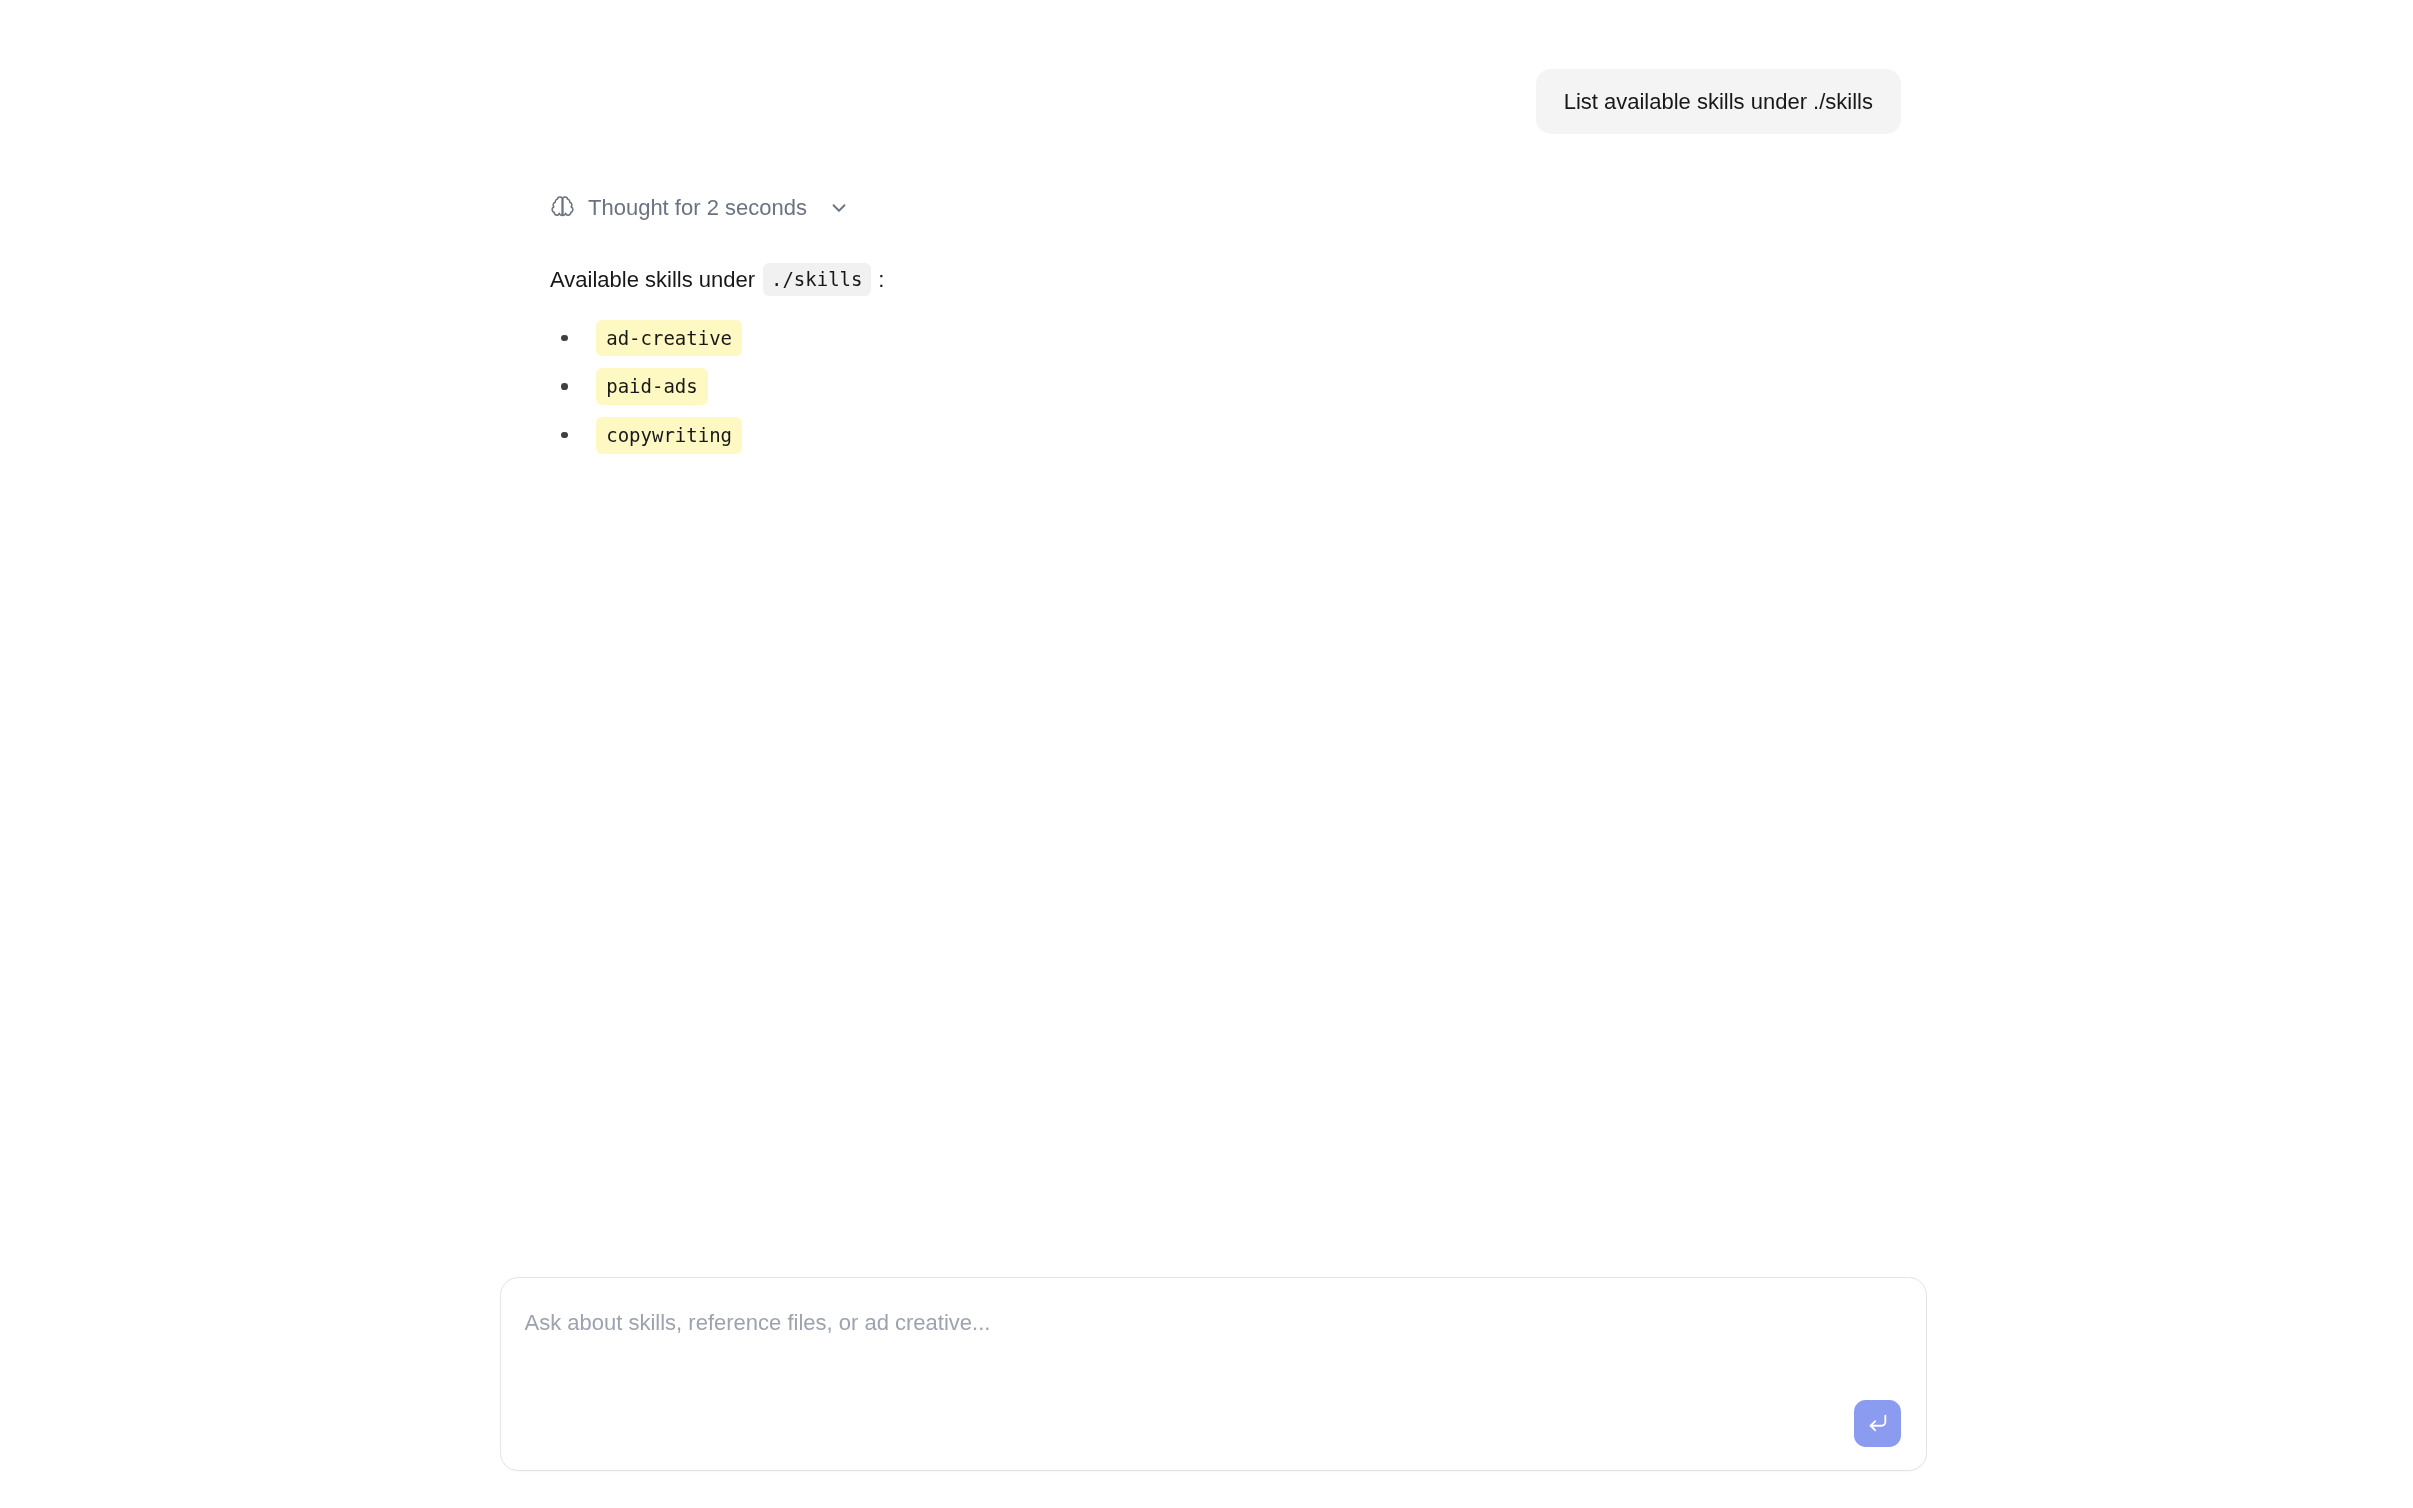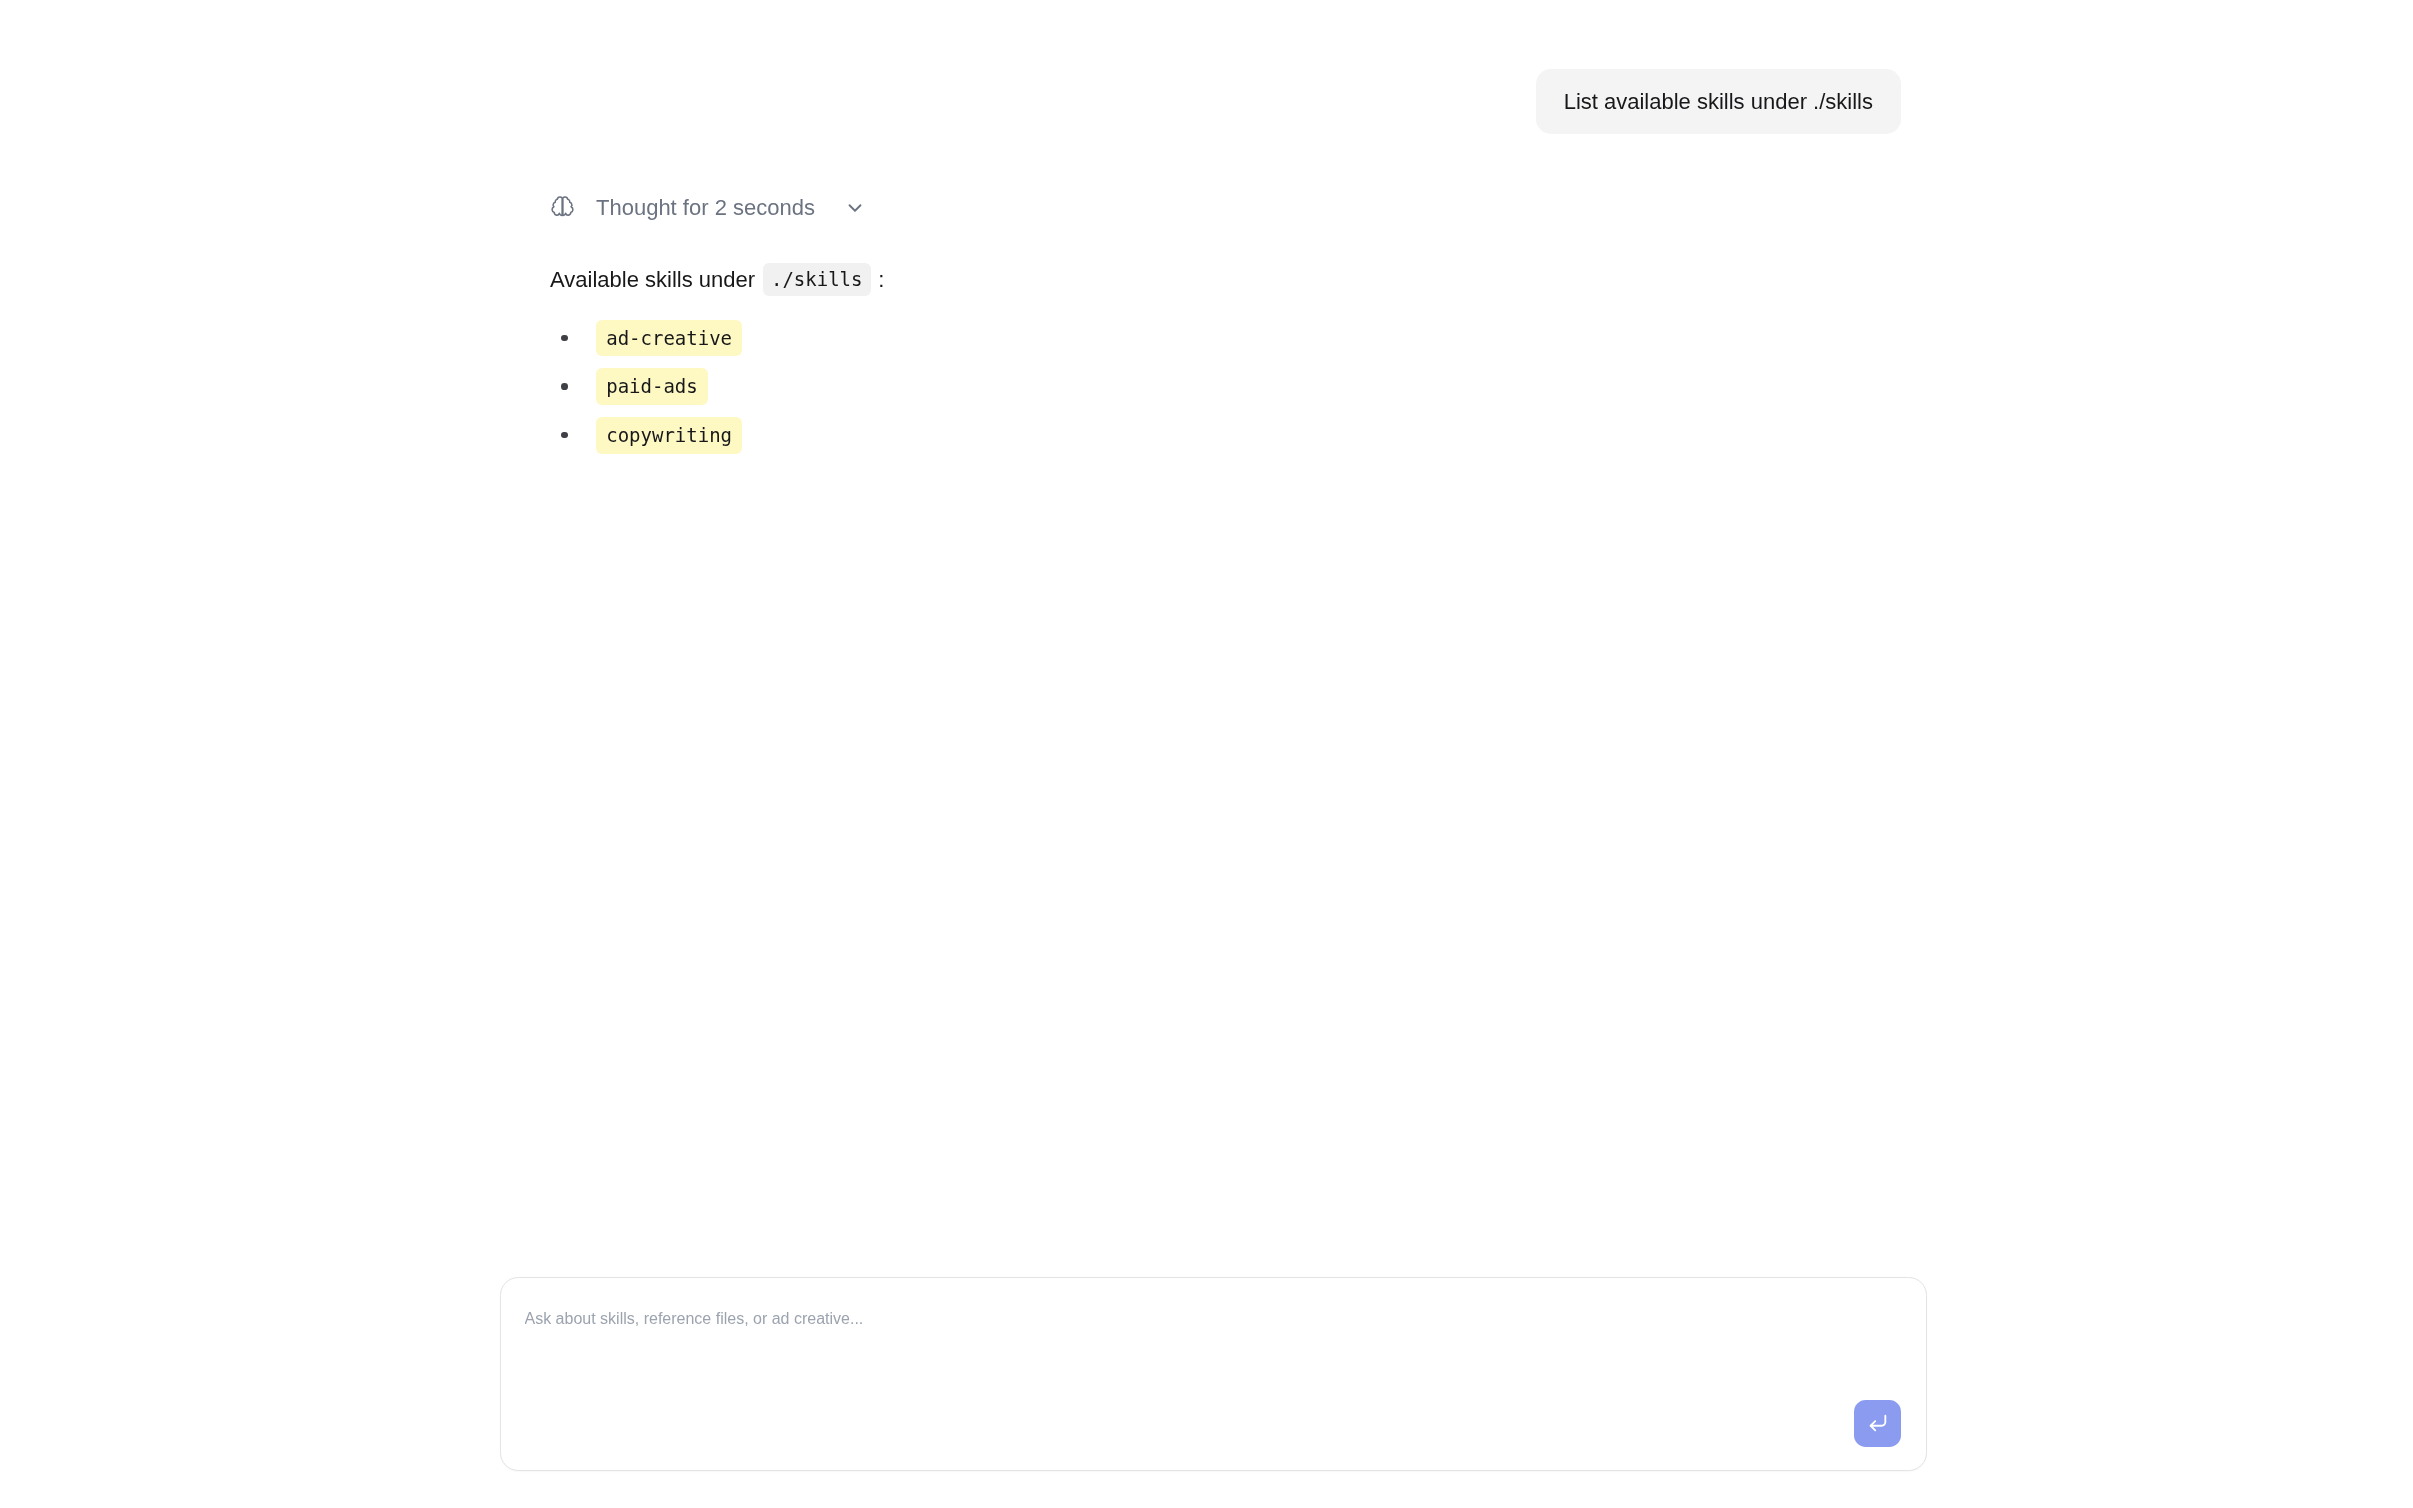--- a/index.html
+++ b/index.html
@@ -52,21 +52,21 @@
   
   .assistant {
     position: absolute;
     top: 189px;
     left: 522px;
     width: 1257px;
   }
   .thought-row {
     display: flex;
     align-items: center;
-    gap: 21px;
+    gap: 13px;
     color: #6b7280;
     font-size: 22px;
     height: 37px;
     cursor: pointer;
     width: max-content;
   }
   .brain-icon {
     width: 25px;
     height: 25px;
     display: inline-flex;
@@ -153,21 +153,21 @@
     box-shadow: 0 0.8px 1.7px rgba(0,0,0,0.03);
   }
   .composer-input {
     position: absolute;
     left: 23.5px;
     top: 32px;
     right: 101px;
     border: none;
     outline: none;
     font-family: "Liberation Sans", sans-serif;
-    font-size: 16px;
+    font-size: 22px;
     color: #0f172a;
     background: transparent;
     padding: 0;
   }
   .composer-input::placeholder { color: #9ca3af; }
   .send-button {
     position: absolute;
     right: 25px;
     bottom: 23.5px;
     width: 47px;

